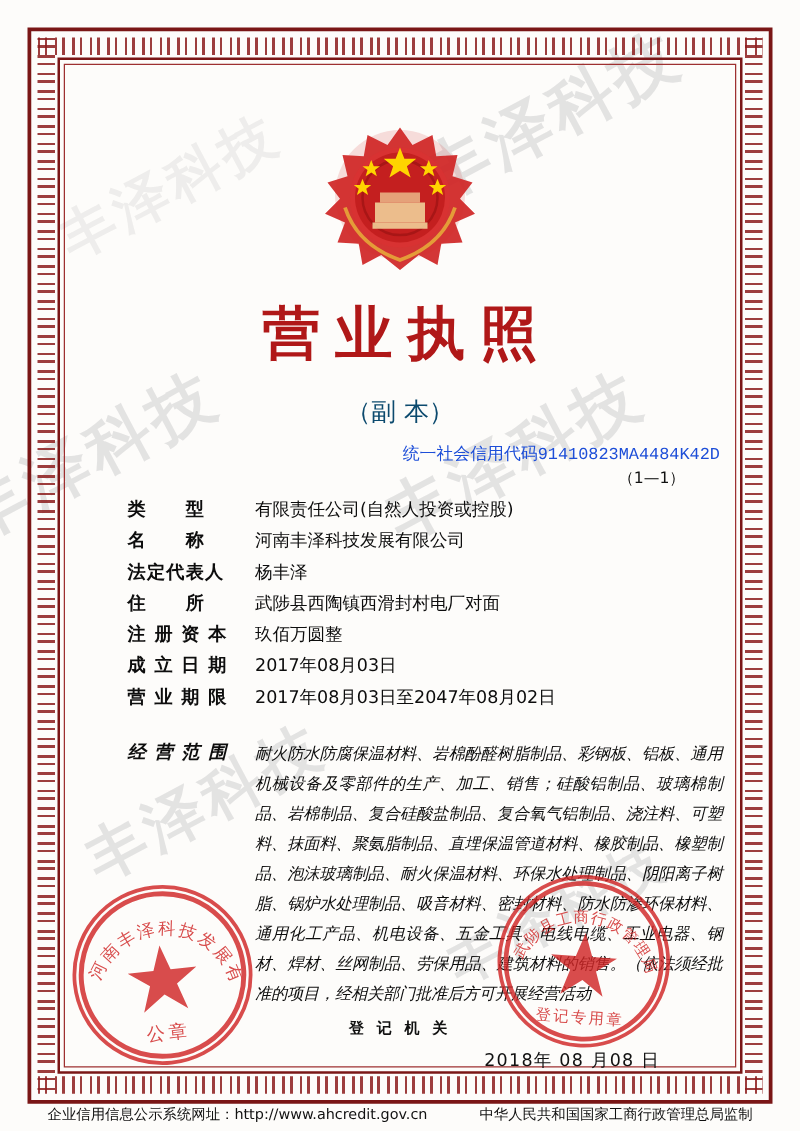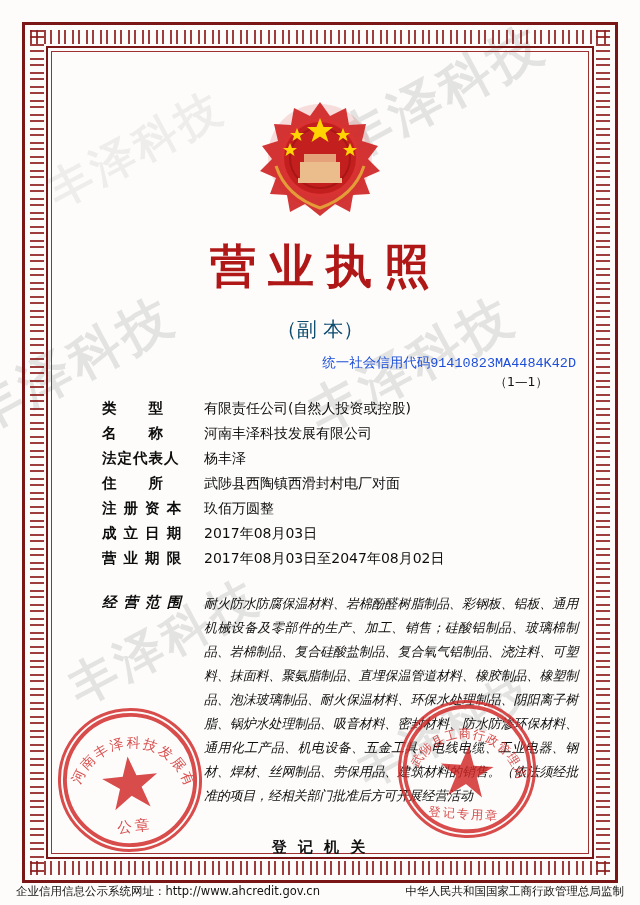--- a/index.html
+++ b/index.html
@@ -202,25 +202,25 @@
   .scope-value {
     font-size: 13px;
     line-height: 24px;
     text-align: justify;
     letter-spacing: -0.2px;
   }
 
   
   .authority {
     position: absolute;
-    top: 780px;
+    top: 756px;
     left: 0;
     width: 100%;
     text-align: center;
-    font-size: 15px;
+    font-size: 12px;
     font-weight: bold;
     letter-spacing: 3px;
     color: #111;
     font-family: "DejaVu Sans", sans-serif;
   }
   .date-line {
     position: absolute;
     top: 782px;
     right: 54px;
     font-size: 14px;
@@ -255,21 +255,21 @@
   .seal svg { width: 100%; height: 100%; display: block; }
 
   
   .footer {
     position: absolute;
     bottom: 6px;
     left: 0;
     width: 100%;
     display: flex;
     justify-content: space-between;
-    padding: 0 16px;
+    padding: 0 38px;
     box-sizing: border-box;
     font-size: 11.5px;
     color: #111;
     z-index: 6;
     font-family: "DejaVu Sans", sans-serif;
   }
 </style>
 </head>
 <body>
 
@@ -370,20 +370,21 @@
       </div>
 
       <div class="row" style="margin-top:24px;font-style:italic;">
         <div class="row-label lbl4">经 营 范 围</div>
         <div class="row-value scope-value">耐火防水防腐保温材料、岩棉酚醛树脂制品、彩钢板、铝板、通用机械设备及零部件的生产、加工、销售；硅酸铝制品、玻璃棉制品、岩棉制品、复合硅酸盐制品、复合氧气铝制品、浇注料、可塑料、抹面料、聚氨脂制品、直埋保温管道材料、橡胶制品、橡塑制品、泡沫玻璃制品、耐火保温材料、环保水处理制品、阴阳离子树脂、锅炉水处理制品、吸音材料、密封材料、防水防渗环保材料、通用化工产品、机电设备、五金工具、电线电缆、工业电器、钢材、焊材、丝网制品、劳保用品、建筑材料的销售。（依法须经批准的项目，经相关部门批准后方可开展经营活动</div>
       </div>
 
     </div>
 
     <div class="authority">登 记 机 关</div>
+    <div class="date-line">2018年 08 月08  日</div>
 
   </div>
 
   <div class="seal seal-left">
     <svg viewBox="0 0 140 140" xmlns="http://www.w3.org/2000/svg">
       <circle cx="70" cy="70" r="66" fill="none" stroke="#d02626" stroke-width="4"></circle>
       <path id="arcL" d="M 16 78 A 56 56 0 0 1 124 78" fill="none"></path>
       <text font-size="14" fill="#d02626" font-family="DejaVu Sans, sans-serif" letter-spacing="2">
         <textPath href="#arcL" startOffset="6%">河南丰泽科技发展有限公司</textPath>
       </text>

